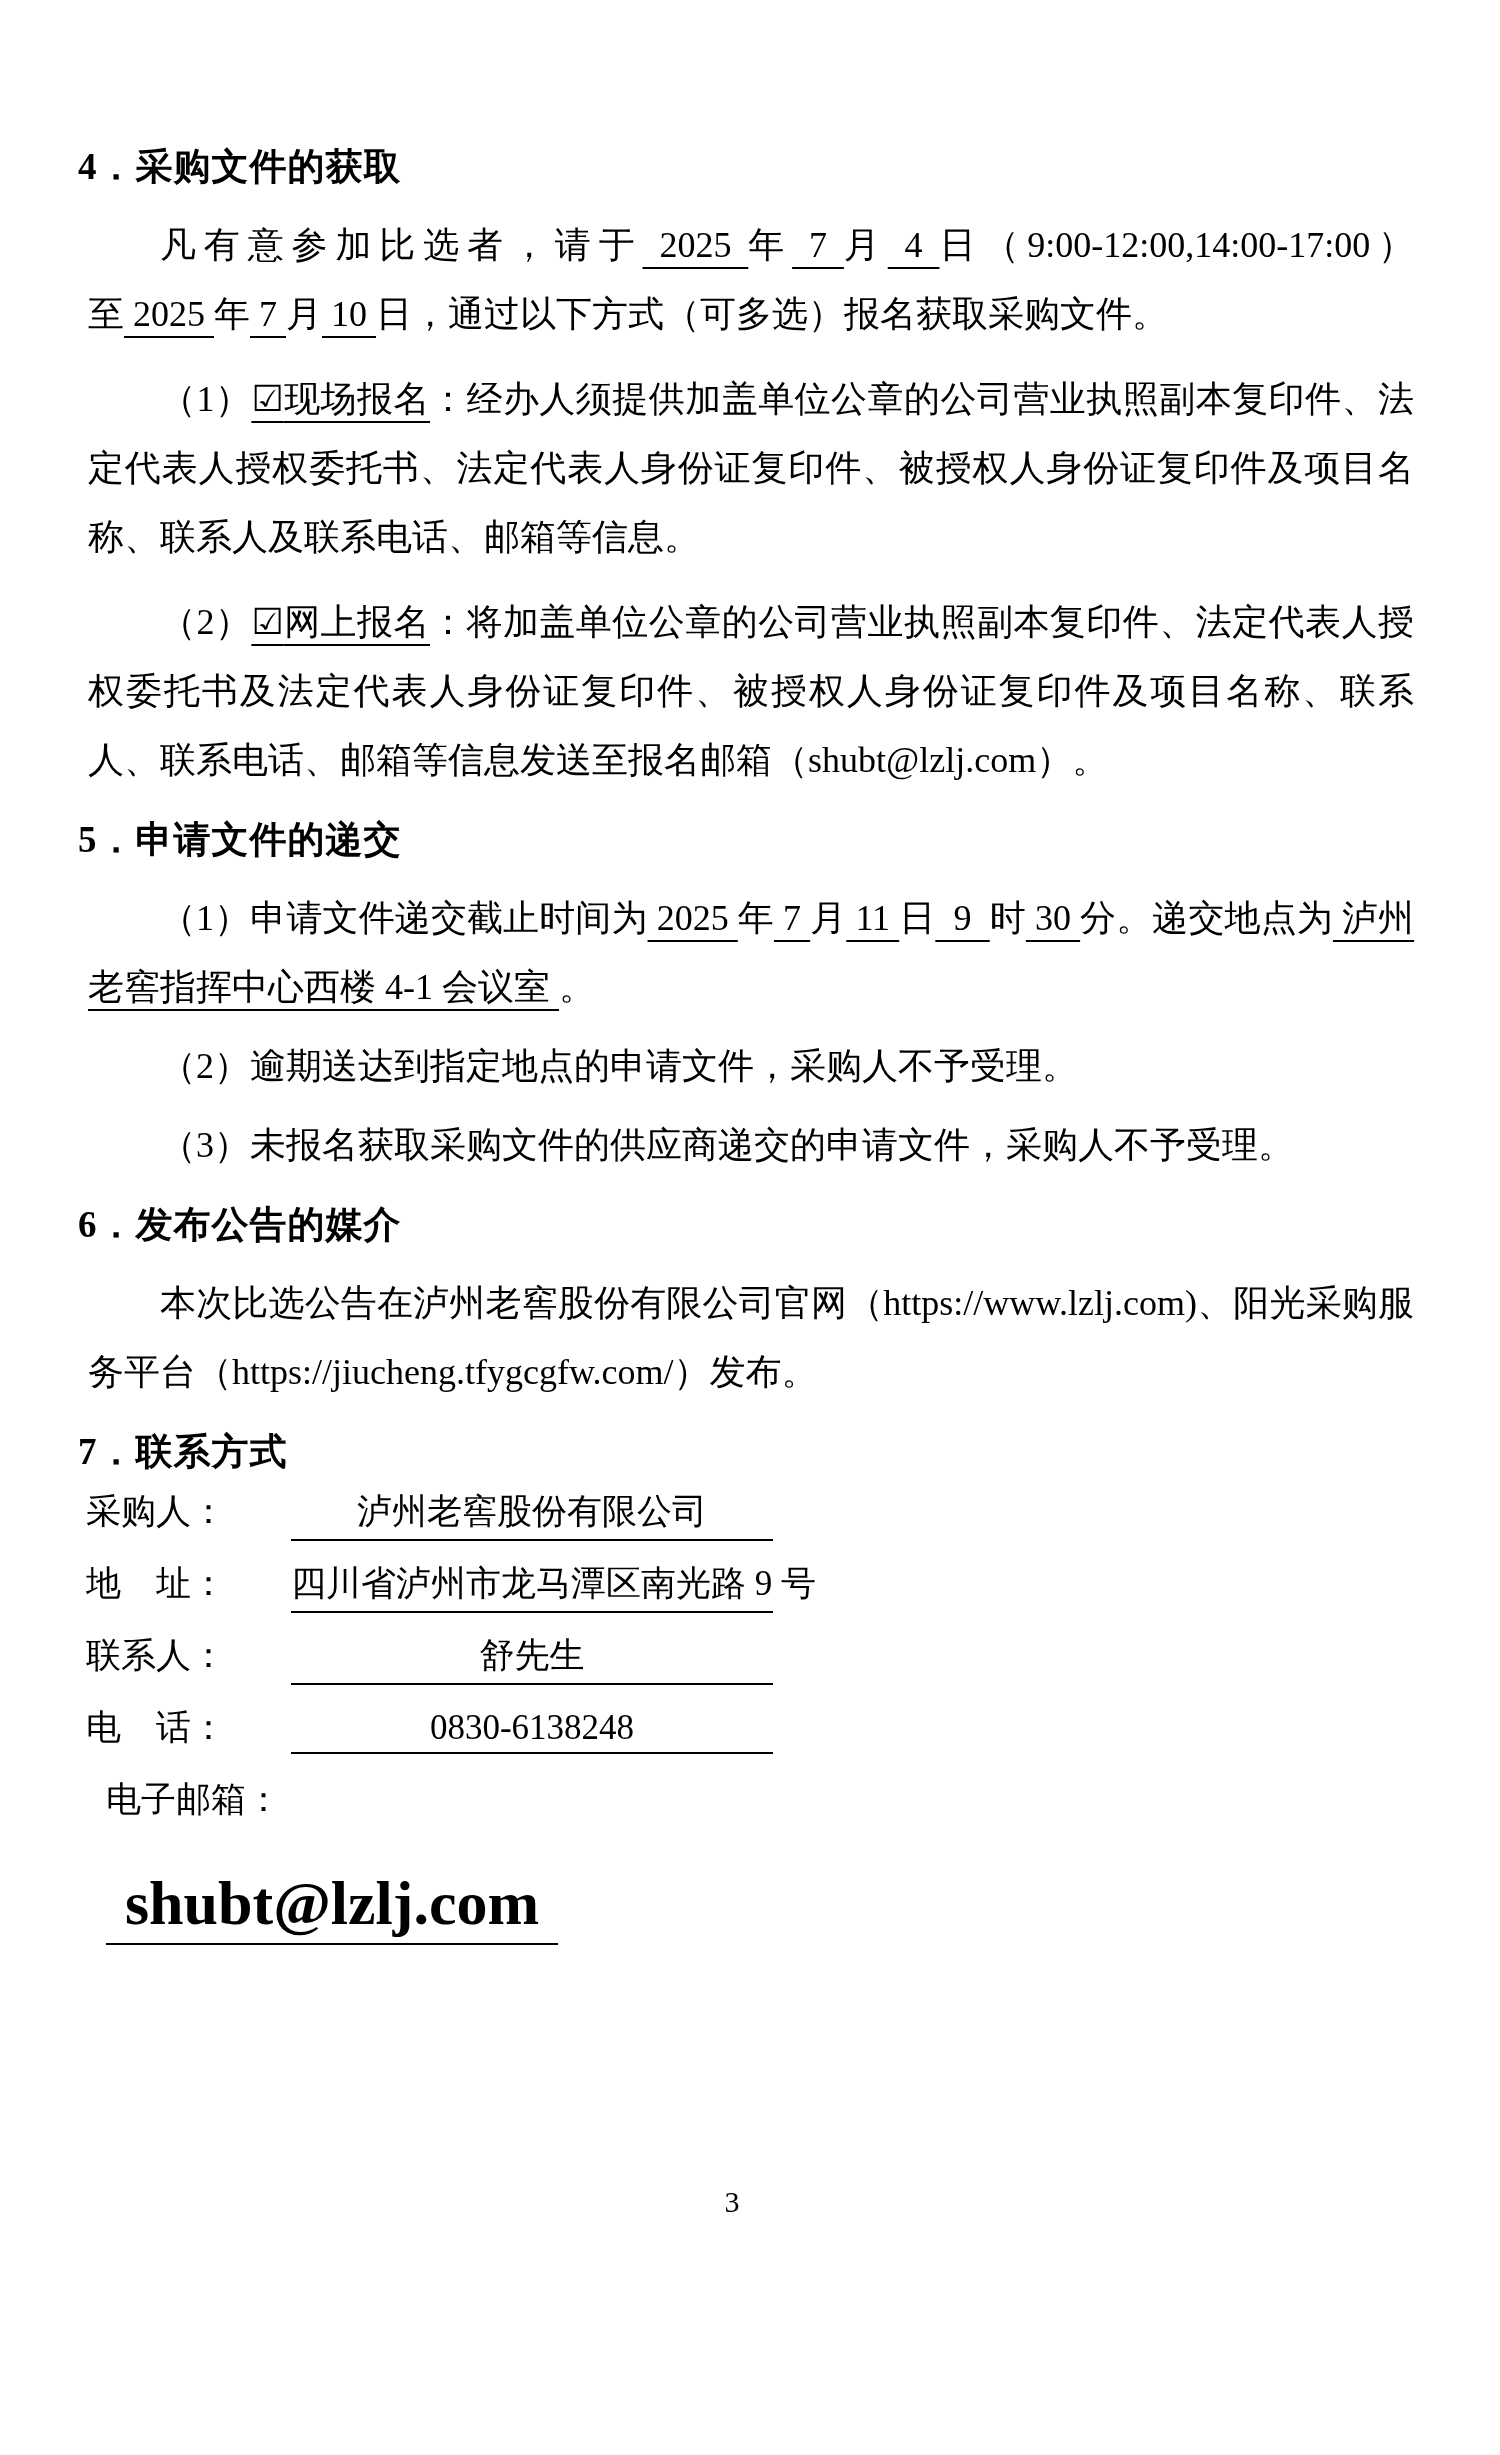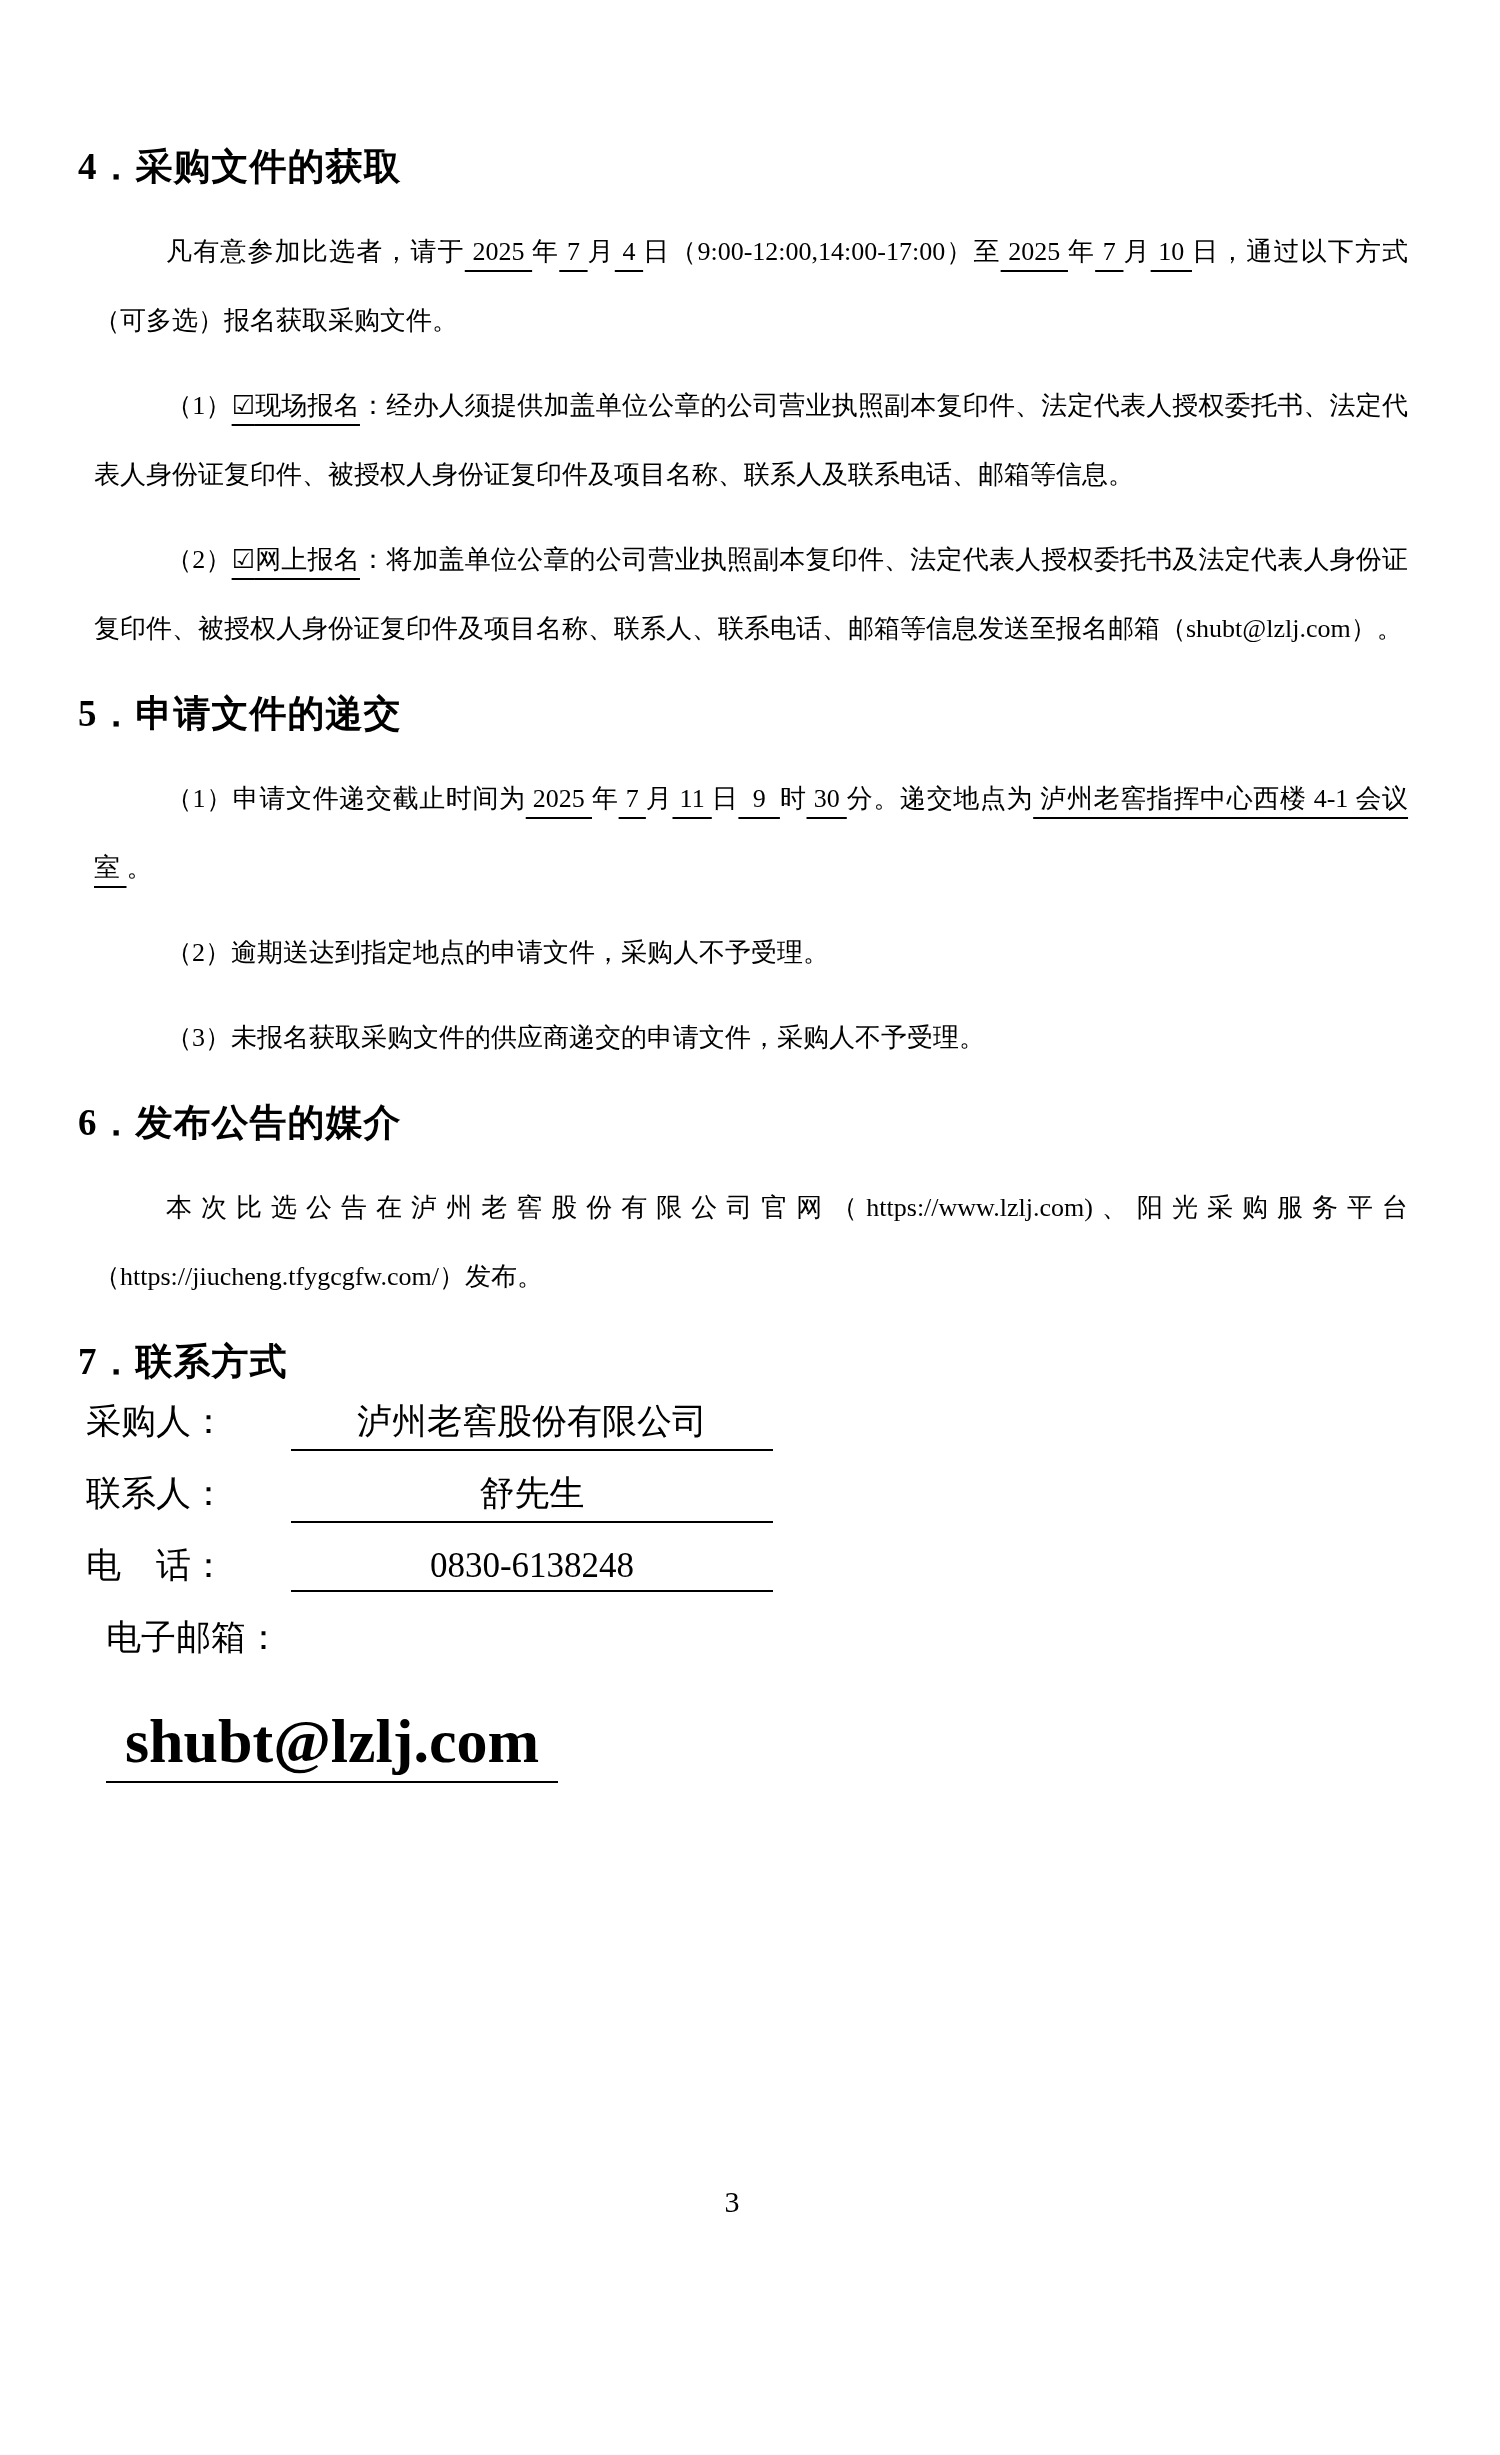--- a/index.html
+++ b/index.html
@@ -22,23 +22,23 @@
   }
   .sec-heading {
     font-size:37px;
     font-weight:bold;
     line-height:69px;
     margin:0;
     letter-spacing:1px;
   }
   .sec-heading.first { margin-top:132px; }
   .para {
-    font-size:26px;
+    font-size:36px;
     line-height:69px;
-    margin:16px;
+    margin:10px;
     text-align:justify;
     text-justify:inter-ideograph;
   }
   .para.indent { text-indent:72px; }
   .para.mt { margin-top:16px; }
   .para.mt-sm { margin-top:4px; }
   .u {
     text-decoration:underline;
     text-decoration-thickness:2px;
     text-underline-offset:10px;
@@ -99,20 +99,24 @@
     <p class="para indent">本次比选公告在泸州老窖股份有限公司官网（https://www.lzlj.com)、阳光采购服务平台（https://jiucheng.tfygcgfw.com/）发布。</p>
 
     <h2 class="sec-heading">7．联系方式</h2>
 
     <div class="contacts">
       <div class="contact-row">
         <span class="label">采购人：</span>
         <span class="fill">泸州老窖股份有限公司</span>
       </div>
       <div class="contact-row">
+        <span class="label">地　址：</span>
+        <span class="fill">四川省泸州市龙马潭区南光路 9 号</span>
+      </div>
+      <div class="contact-row">
         <span class="label">联系人：</span>
         <span class="fill">舒先生</span>
       </div>
       <div class="contact-row">
         <span class="label">电　话：</span>
         <span class="fill">0830-6138248</span>
       </div>
       <div class="contact-row email">
         <span class="label">电子邮箱：</span>
         <span class="fill">shubt@lzlj.com</span>

